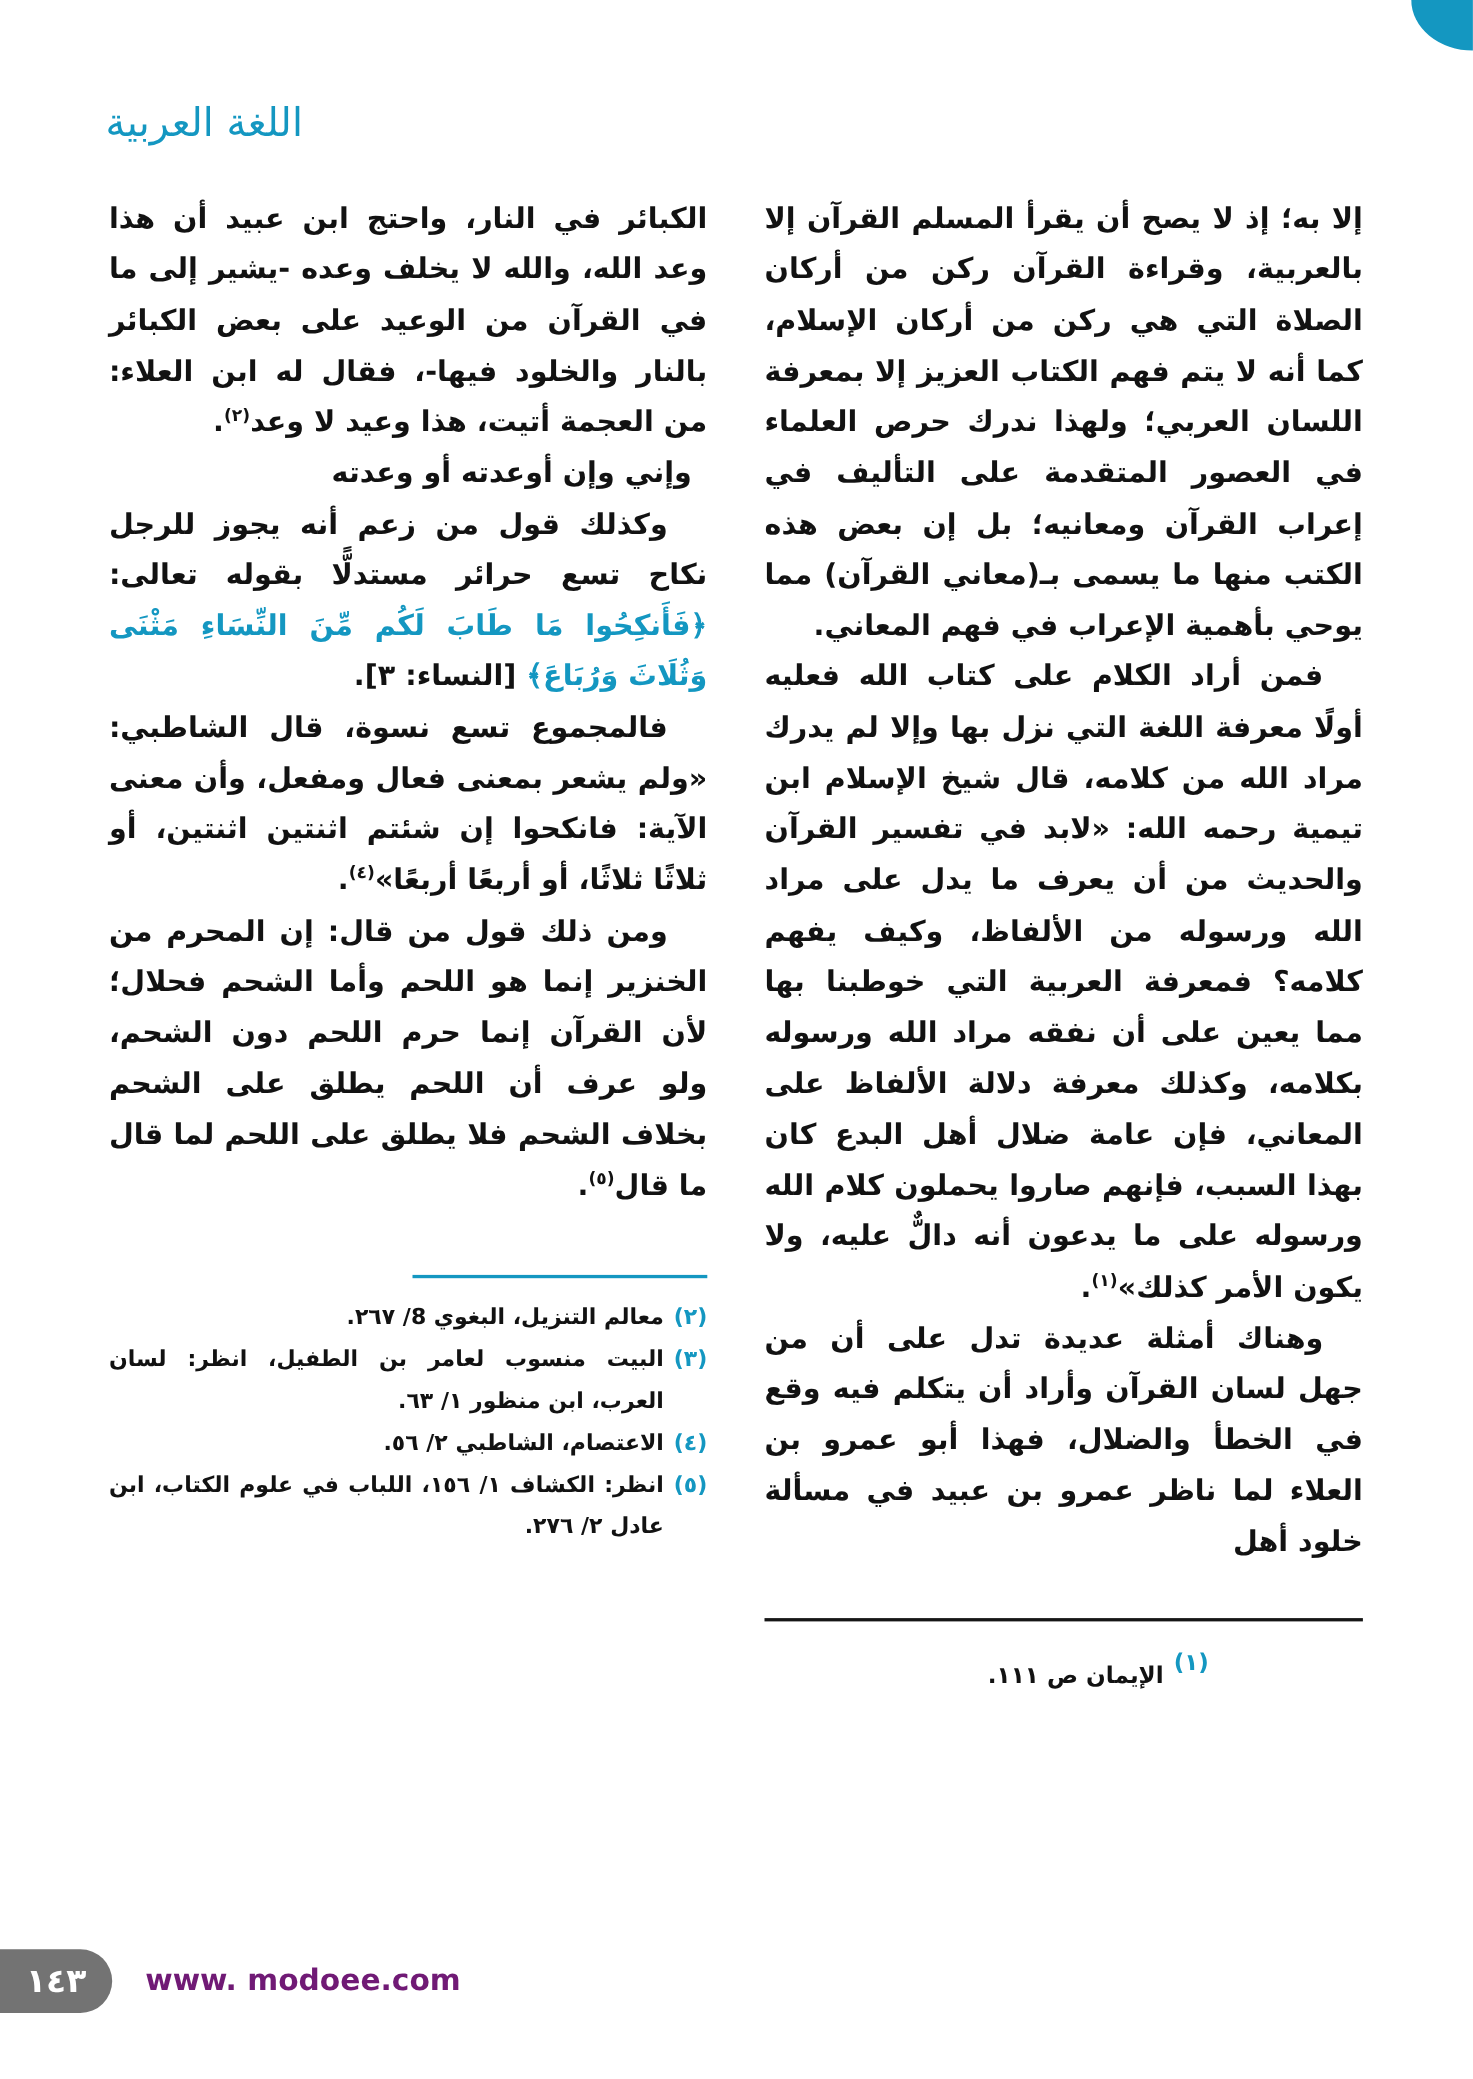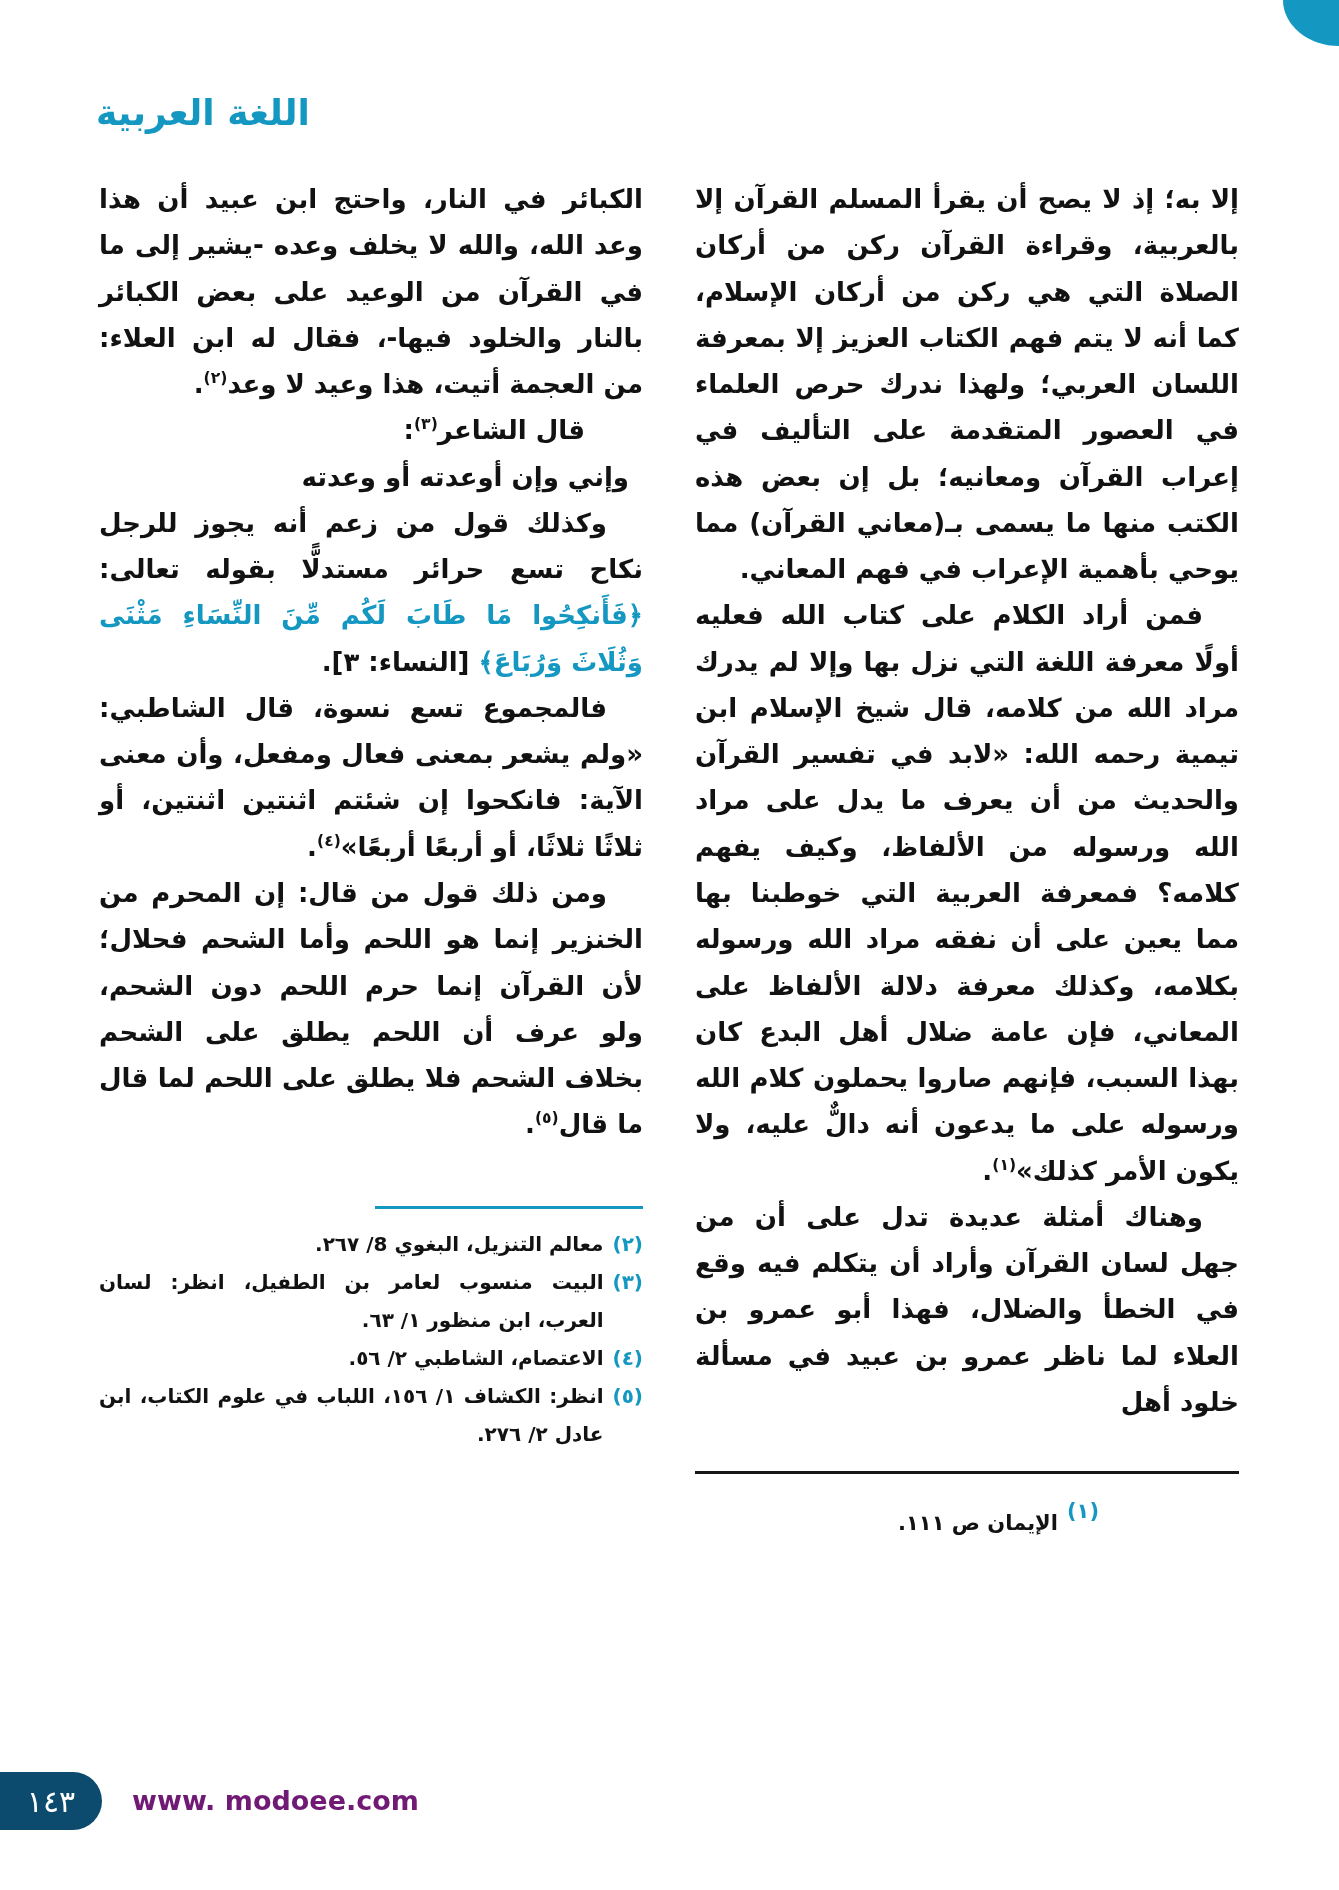--- a/index.html
+++ b/index.html
@@ -17,21 +17,21 @@
     position:absolute; top:0; right:0;
     width:56px; height:46px;
     background:#1497c1;
     border-bottom-left-radius:100%;
   }
 
   
   .logo {
     position:absolute; top:92px; left:96px;
     direction:rtl;
-    font-size:36px; font-weight:700;
+    font-size:36px; font-weight:400;
     color:#1497c1;
     letter-spacing:-1px;
   }
 
   
   .content {
     position:absolute; top:176px; left:99px;
     width:1140px;
     direction:rtl;
     display:flex;
@@ -69,24 +69,24 @@
   .fn-row { display:flex; gap:9px; }
   .fn-num { color:#1497c1; flex:0 0 auto; }
   .fn-text { flex:1 1 auto; text-align:justify; }
   .fn-right { font-size:21px; margin-right:140px; }
   .fn-right .fn-text { flex:0 0 auto;margin-top:12px; }
 
   
   .page-badge {
     position:absolute; left:0; bottom:60px;
     width:102px; height:58px;
-    background:#0c4a6e; color:#ffffff;
+    background:#737373; color:#ffffff;
     border-radius:0 30px 30px 0;
     display:flex; align-items:center; justify-content:center;
-    font-size:30px; font-weight:400;
+    font-size:30px; font-weight:700;
   }
   .website {
     position:absolute; left:132px; bottom:74px;
     color:#701a75;
     font-size:27px; font-weight:700;
     direction:ltr;
   }
 </style>
 </head>
 <body>
@@ -107,21 +107,20 @@
       <div class="fn-row fn-right">
         <span class="fn-num">(١)</span>
         <span class="fn-text">الإيمان ص ١١١.</span>
       </div>
     </div>
   </div>
 
   <div class="col">
     <p class="para flush"><span>الكبائر في النار، واحتج ابن عبيد أن هذا وعد الله، والله لا يخلف وعده -يشير إلى ما في القرآن من الوعيد على بعض الكبائر بالنار والخلود فيها-، فقال له ابن العلاء: من العجمة أتيت، هذا وعيد لا وعد</span><sup class="fn-ref">(٢)</sup><span>.</span></p>
 
-    <p class="para speaker"><span>قال الشاعر</span><sup class="fn-ref">(٣)</sup><span>:</span></p>
 
     <p class="poem1">وإني وإن أوعدته أو وعدته</p>
 
     <p class="para"><span>وكذلك قول من زعم أنه يجوز للرجل نكاح تسع حرائر مستدلًّا بقوله تعالى: </span><span class="verse">﴿فَأَنكِحُوا مَا طَابَ لَكُم مِّنَ النِّسَاءِ مَثْنَى وَثُلَاثَ وَرُبَاعَ﴾</span><span> [النساء: ٣].</span></p>
 
     <p class="para"><span>فالمجموع تسع نسوة، قال الشاطبي: «ولم يشعر بمعنى فعال ومفعل، وأن معنى الآية: فانكحوا إن شئتم اثنتين اثنتين، أو ثلاثًا ثلاثًا، أو أربعًا أربعًا»</span><sup class="fn-ref">(٤)</sup><span>.</span></p>
 
     <p class="para"><span>ومن ذلك قول من قال: إن المحرم من الخنزير إنما هو اللحم وأما الشحم فحلال؛ لأن القرآن إنما حرم اللحم دون الشحم، ولو عرف أن اللحم يطلق على الشحم بخلاف الشحم فلا يطلق على اللحم لما قال ما قال</span><sup class="fn-ref">(٥)</sup><span>.</span></p>
 
     <div class="sep-teal"></div>

